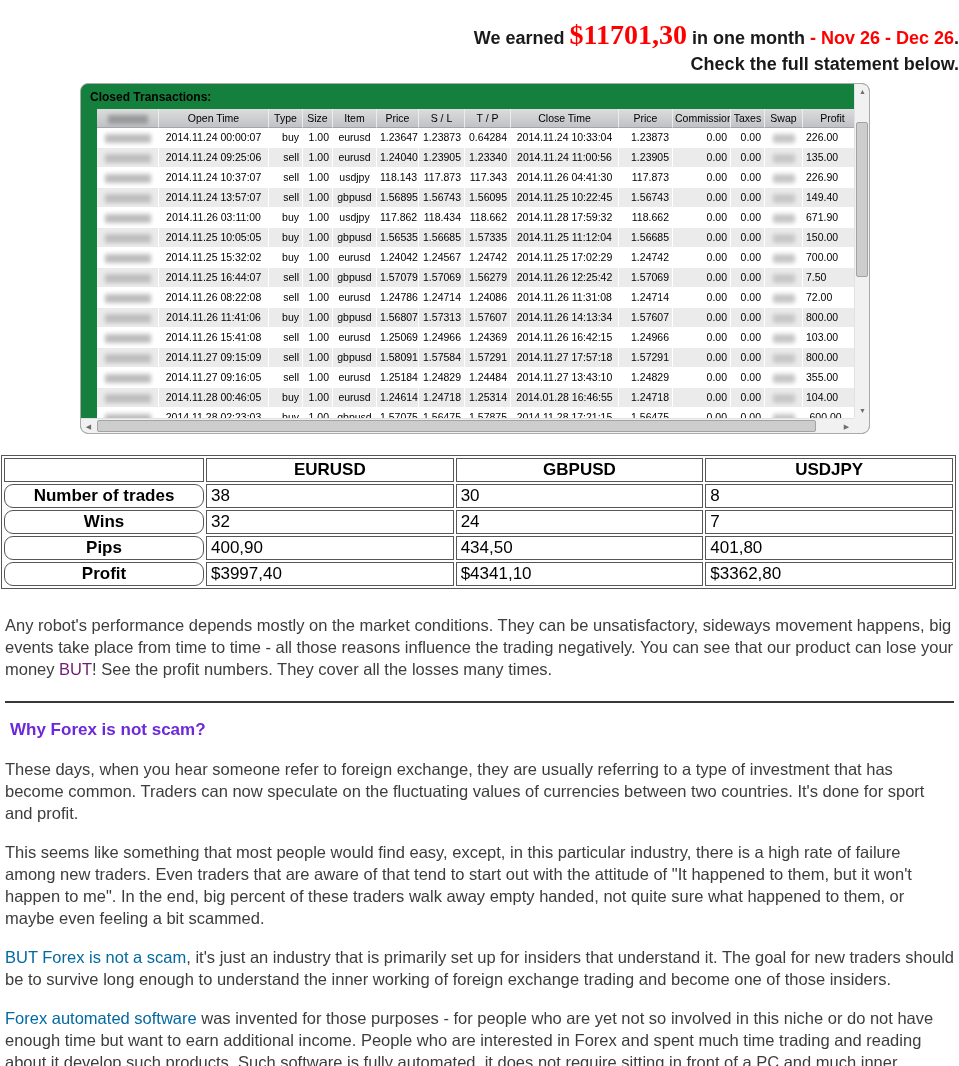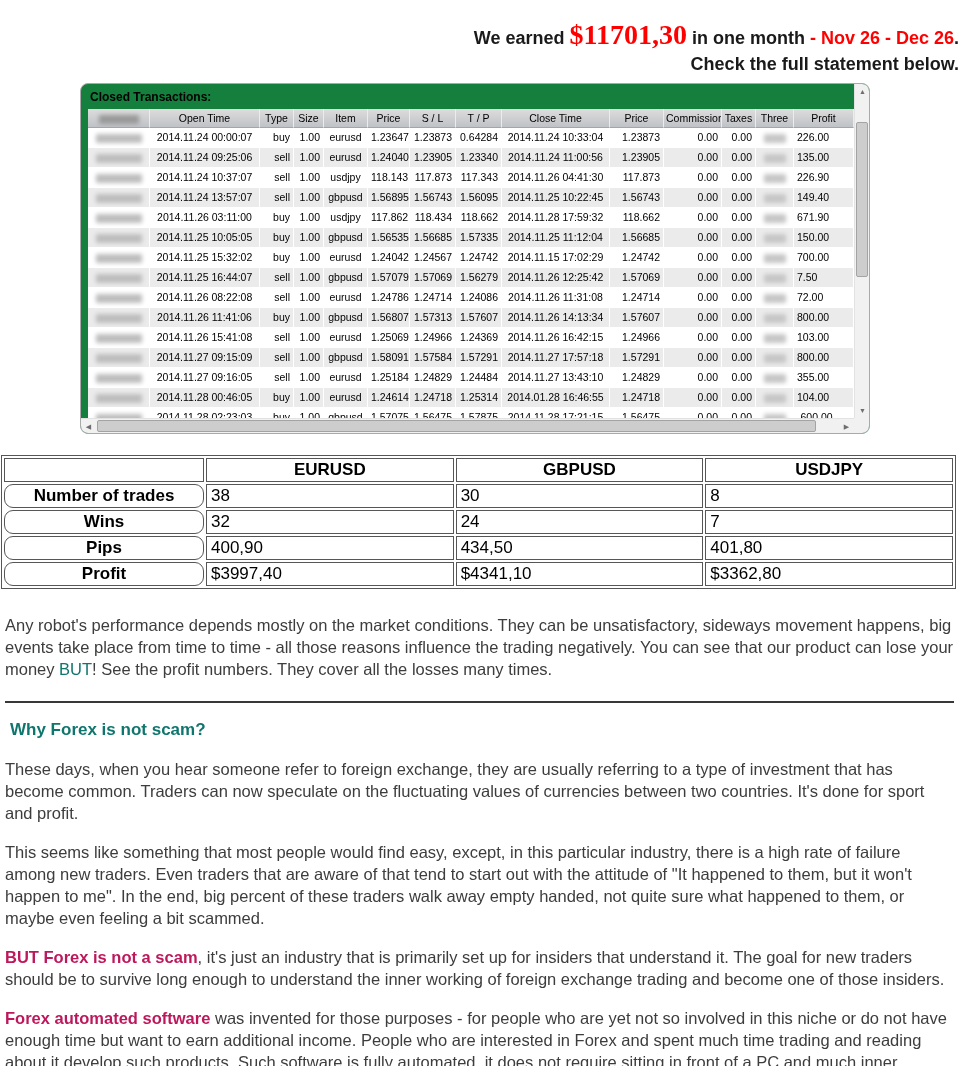--- a/index.html
+++ b/index.html
@@ -10,21 +10,21 @@
   
   .headline { text-align:right; padding-top:20px; font-weight:bold; font-size:18px; line-height:22px; color:#1a1a1a; }
   .h-line1 { line-height:30px; }
   .h-amount { font-family:"Liberation Serif", serif; font-size:28px; color:#f00; font-weight:bold; }
   .h-dates { color:#f00; }
 
   
   .panel { position:relative; width:790px; height:351px; margin:8px 0 0 80px;
            border:1px solid #a9a9a9; border-radius:8px; background:#15803d; overflow:hidden; }
   .panel-title { position:absolute; top:6px; left:9px; font-size:12px; font-weight:bold; color:#000; }
-  .tx-viewport { position:absolute; top:25px; left:7px; width:766px; height:312px; overflow:hidden; }
+  .tx-viewport { position:absolute; top:25px; left:16px; width:766px; height:312px; overflow:hidden; }
   table.tx { border-collapse:separate; border-spacing:0; table-layout:fixed; width:766px; font-size:10.5px; color:#000; }
   table.tx th { background:linear-gradient(#dddddd,#bfc2c6); font-weight:normal; height:19px;
                 padding:0 2px; white-space:nowrap; overflow:hidden; text-align:center;
                 border-right:1px solid #ececec; border-bottom:1px solid #a5a5a5; }
   table.tx td { height:20px; line-height:19px; padding:0 3px; white-space:nowrap; overflow:hidden;
                 border-right:1px solid #fff; border-bottom:1px solid #fff; background:#fff; }
   table.tx tr.alt td { background:#ebebeb; }
   .c-time { text-align:center; }
   .c-num, .c-type { text-align:right; }
   .c-item { text-align:center; }
@@ -52,24 +52,24 @@
   table.summary th, table.summary td { border:1px solid #565656; height:24px; padding:1px 4px; background:#fff; color:#000; }
   table.summary th { font-weight:bold; text-align:center; }
   td.row-label { font-weight:bold; text-align:center;border-radius:9px; }
   td.row-value { text-align:left; font-weight:normal; }
   col.c-label { width:200px; }
 
   
   .content { padding:0 5px; color:#3d3d3d; font-size:16.5px; line-height:22px; }
   .content p { margin:17px 0; }
   .first-para { margin-top:25px !important; }
-  .red { color:#0f766e;text-align:right; }
-  .bold { font-weight:bold; color:#be185d; }
+  .red { color:#701a75;text-align:right; }
+  .bold { font-weight:normal; color:#0369a1; }
   .rule { border:none; border-top:2px solid #383838; margin:21px 0 16px 0; }
-  .scam-heading { font-size:17px; font-weight:bold; color:#0f766e; margin:0 0 0 0; padding:0 5px; }
+  .scam-heading { font-size:17px; font-weight:bold; color:#6d28d9; margin:0 0 0 0; padding:0 5px; }
 </style>
 </head>
 <body>
 
 <div class="page">
 
   <div class="headline">
     <div class="h-line1"><span>We earned </span><span class="h-amount">$11701,30</span><span> in one month </span><span class="h-dates">- Nov 26 - Dec 26</span><span>.</span></div>
     <div>Check the full statement below.</div>
   </div>
@@ -101,21 +101,21 @@
               <th>Type</th>
               <th>Size</th>
               <th>Item</th>
               <th>Price</th>
               <th>S / L</th>
               <th>T / P</th>
               <th>Close Time</th>
               <th>Price</th>
               <th>Commission</th>
               <th>Taxes</th>
-              <th class="hdr-swap">Three</th>
+              <th class="hdr-swap">Swap</th>
               <th>Profit</th>
             </tr>
         </thead>
         <tbody>
             <tr>
               <td class="c-ticket"><span class="blob blob-ticket"></span></td>
               <td class="c-time">2014.11.24 00:00:07</td>
               <td class="c-type">buy</td>
               <td class="c-num">1.00</td>
               <td class="c-item">eurusd</td>
@@ -211,21 +211,21 @@
             </tr>
             <tr>
               <td class="c-ticket"><span class="blob blob-ticket"></span></td>
               <td class="c-time">2014.11.25 15:32:02</td>
               <td class="c-type">buy</td>
               <td class="c-num">1.00</td>
               <td class="c-item">eurusd</td>
               <td class="c-num">1.24042</td>
               <td class="c-num">1.24567</td>
               <td class="c-num">1.24742</td>
-              <td class="c-time">2014.11.15 17:02:29</td>
+              <td class="c-time">2014.11.25 17:02:29</td>
               <td class="c-num">1.24742</td>
               <td class="c-num">0.00</td>
               <td class="c-num">0.00</td>
               <td class="c-swap"><span class="blob blob-swap"></span></td>
               <td class="c-profit">700.00</td>
             </tr>
             <tr class="alt">
               <td class="c-ticket"><span class="blob blob-ticket"></span></td>
               <td class="c-time">2014.11.25 16:44:07</td>
               <td class="c-type">sell</td>

